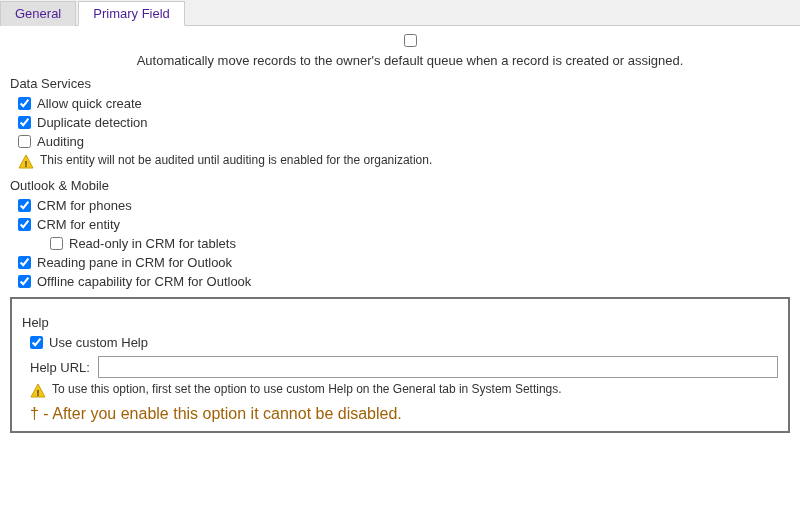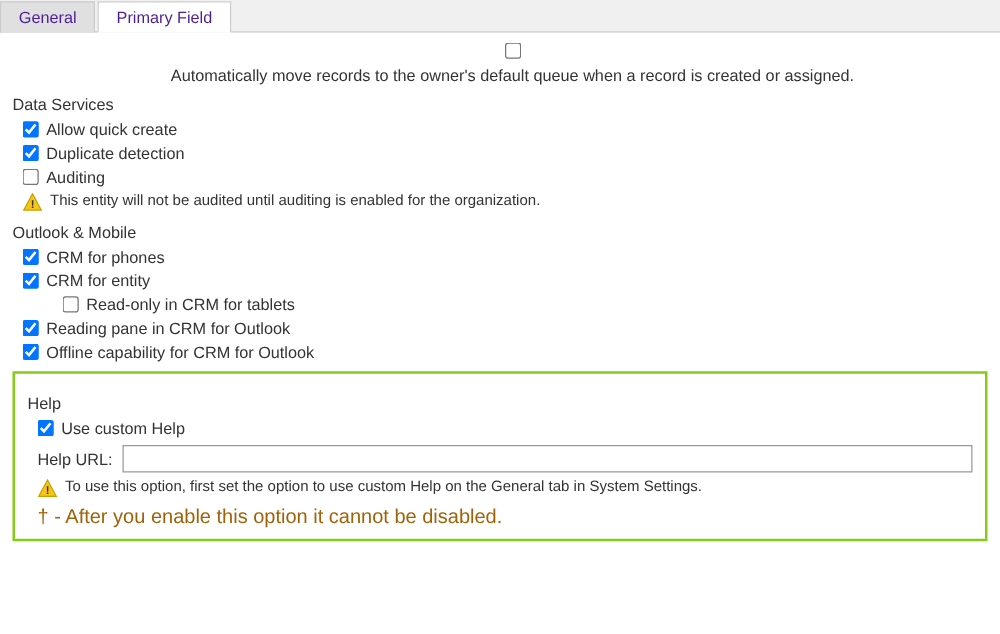--- a/index.html
+++ b/index.html
@@ -89,21 +89,21 @@
     }
 
     .warning-icon {
       width: 16px;
       height: 16px;
       flex-shrink: 0;
       margin-top: 1px;
     }
 
     .help-section {
-      border: 2px solid #84cc16;
+      border: 2px solid #737373;
       margin-top: 8px;
       padding: 8px 10px;
     }
 
     .help-url-row {
       display: flex;
       align-items: center;
       gap: 8px;
       margin: 6px 0 4px 0;
       padding-left: 8px;

